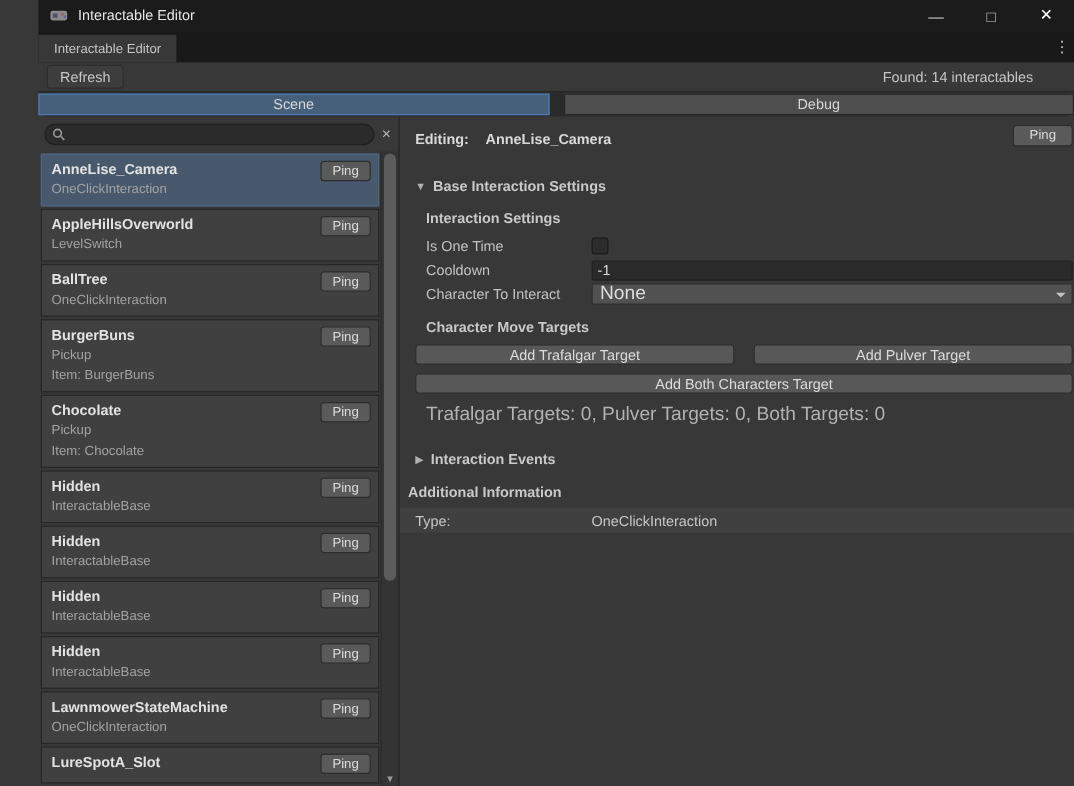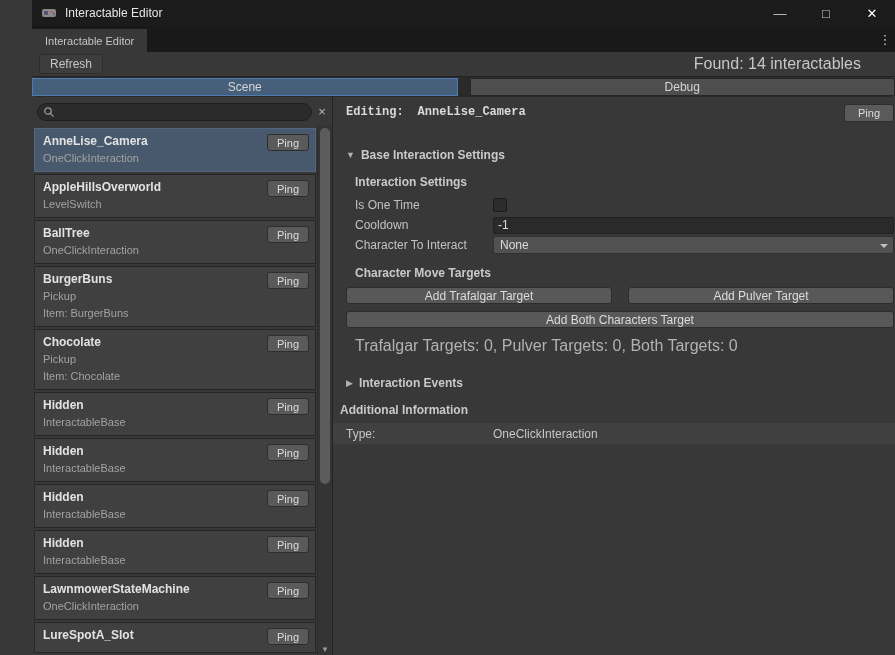--- a/index.html
+++ b/index.html
@@ -26,21 +26,21 @@
   .tabstrip { height: 26px; background: #191919; display: flex; align-items: flex-end; position: relative; flex: 0 0 auto; }
   .doc-tab { height: 23px; background: #383838; color: #c5c5c5; font-size: 11px; padding: 0 13px;
              display: flex; align-items: center; border: none; font-family: inherit; }
   .tab-menu { position: absolute; right: 2px; top: 0; height: 100%; width: 16px; color: #c8c8c8;
               background: transparent; border: none; font-size: 13px; font-family: inherit; }
 
   
   .toolbar { height: 25px; background: #383838; border-bottom: 1px solid #232323; display: flex; align-items: center; flex: 0 0 auto; }
   .refresh-btn { margin-left: 7px; padding: 2px 10px; color: #c6c6c6; background: #3d3d3d;
                  border: 1px solid #2d2d2d; border-radius: 3px; font-size: 12px; font-family: inherit; }
-  .found-label { margin-left: auto; margin-right: 34px; color: #c6c6c6; font-size: 16px; }
+  .found-label { margin-left: auto; margin-right: 34px; color: #c6c6c6; font-size: 12px; }
 
   
   .viewtabs { height: 20px; display: flex; gap: 12px; padding: 1px 0; background: #2a2a2a; flex: 0 0 auto; border-radius: 6px; }
   .viewtab { flex: 1; display: flex; align-items: center; justify-content: center; font-size: 12px;
              color: #d6d6d6; background: #4e4e4e; border: 1px solid #272727; font-family: inherit; }
   .viewtab.active { background: var(--selected-tab-bg, #46607c); border: 1px solid var(--accent-blue, #4e7cb1); }
 
   
   .content { flex: 1; display: flex; overflow: hidden; }
 
@@ -63,39 +63,39 @@
   .ping-btn { position: absolute; right: 6px; top: 5px; width: 42px; height: 17px; background: #5a5a5a;
               border: 1px solid #2d2d2d; border-radius: 3px; color: #dcdcdc; font-size: 11px; font-family: inherit; }
 
   .scrollbar { width: 15px; background: #343434; border-left: 1px solid #2b2b2b; position: relative; flex: 0 0 auto; }
   .sb-thumb { position: absolute; top: 2px; left: 2px; width: 10px; height: 356px; background: #5c5c5c; border-radius: 5px; }
   .sb-down { position: absolute; bottom: 1px; left: 0; width: 100%; text-align: center; color: #9a9a9a;
              font-size: 8px; background: transparent; border: none; font-family: inherit; }
 
   
   .inspector { flex: 1; border-left: 1px solid #242424; padding: 8px 1px 0 13px; position: relative; overflow: hidden; }
-  .editing-row { display: flex; height: 22px; margin-bottom: 20px; font-family: Liberation Mono, monospace; }
+  .editing-row { display: flex; align-items: center; height: 22px; margin-bottom: 20px; }
   .editing-label { font-weight: bold; color: #dadada; }
   .editing-value { font-weight: bold; color: #dadada; margin-left: 14px; }
   .ping-top { position: absolute; right: 1px; top: 7px; width: 50px; height: 18px; background: #5a5a5a;
               border: 1px solid #2d2d2d; border-radius: 3px; color: #dcdcdc; font-size: 11px; font-family: inherit; }
 
   .foldout { display: flex; align-items: center; font-weight: bold; color: #c9c9c9; height: 16px;
              background: transparent; border: none; font-size: 12px; font-family: inherit; padding: 0; }
   .tri { margin-right: 6px; font-size: 9px; color: #b0b0b0; }
 
   .section { padding-left: 9px; }
   .section-header { font-weight: bold; color: #c9c9c9; margin: 12px 0 7px; }
   .prop-row { display: flex; align-items: center; margin: 2px 0; height: 18px; }
   .prop-label { flex: 0 0 138px; color: #c2c2c2; font-size: 12px; }
   .checkbox { width: 14px; height: 14px; background: #2c2c2c; border: 1px solid #1b1b1b; border-radius: 2px; }
   .text-field { flex: 1; height: 17px; background: #2a2a2a; border: 1px solid #212121; border-radius: 2px;
                 color: #dcdcdc; font-size: 12px; padding: 0 4px; font-family: inherit; outline: none; }
   .dropdown { flex: 1; height: 18px; background: #515151; border: 1px solid #303030; border-radius: 2px;
-              color: #dcdcdc; font-size: 12px; padding: 0 6px; display: flex; align-items: center; position: relative; }
+              color: #dcdcdc; font-size: 16px; padding: 0 6px; display: flex; align-items: center; position: relative; }
   .dd-arrow { position: absolute; right: 5px; top: 7px; width: 0; height: 0;
               border-left: 4px solid transparent; border-right: 4px solid transparent; border-top: 4px solid #c2c2c2; }
 
   .btn-row { display: flex; gap: 16px; margin: 7px 0 4px; }
   .u-btn { flex: 1; height: 17px; background: #585858; border: 1px solid #2d2d2d; border-radius: 3px;
            color: #dcdcdc; font-size: 12px; font-family: inherit; }
   .summary { color: #b2b2b2; margin: 9px 0 0; padding-left: 9px; font-size: 16px; }
 
   .events-foldout { margin-top: 20px; }
   .additional-header { font-weight: bold; color: #c9c9c9; margin: 12px 0 6px; margin-left: -6px; }

